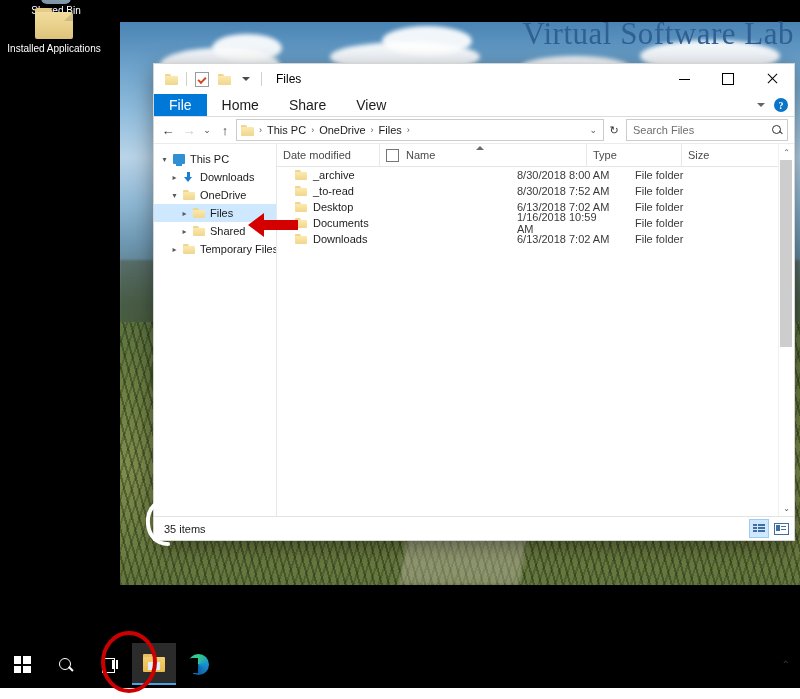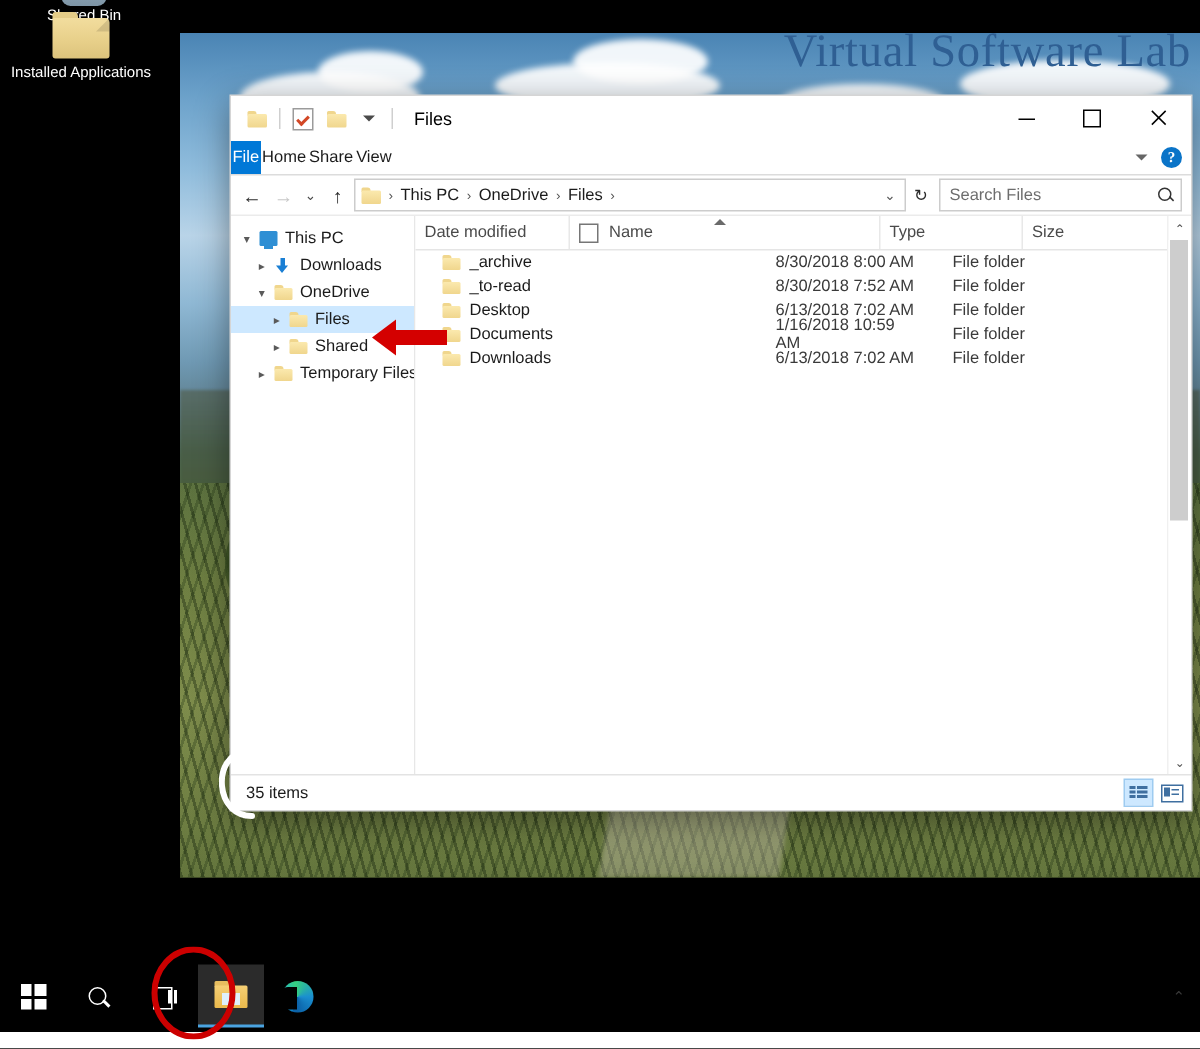--- a/index.html
+++ b/index.html
@@ -169,22 +169,22 @@
 
   
   #ribbon {
     height: 22px; display: flex; align-items: stretch;
     border-bottom: 1px solid #dcdcdc;
     background: #fff;
     flex: 0 0 auto;
     position: relative;
   }
   .rtab {
-    padding: 0 1px; display: flex; align-items: center;
-    font-size: 11px; color: #1b1b1b;
+    padding: 0 15px; display: flex; align-items: center;
+    font-size: 14px; color: #1b1b1b;
   }
   .rtab.active { background: #0078d7; color: #fff; }
   #ribbon-right { position: absolute; right: 6px; top: 0; height: 22px; display: flex; align-items: center; gap: 9px; }
   .chev-sm { width: 0; height: 0; border-left: 4px solid transparent; border-right: 4px solid transparent; border-top: 4px solid #666; }
   .help-icon {
     width: 14px; height: 14px; border-radius: 50%;
     background: #0a74c8; color: #fff; font-size: 10px; font-weight: bold;
     display: flex; align-items: center; justify-content: center;
     font-family: "Liberation Serif", serif;
   }

